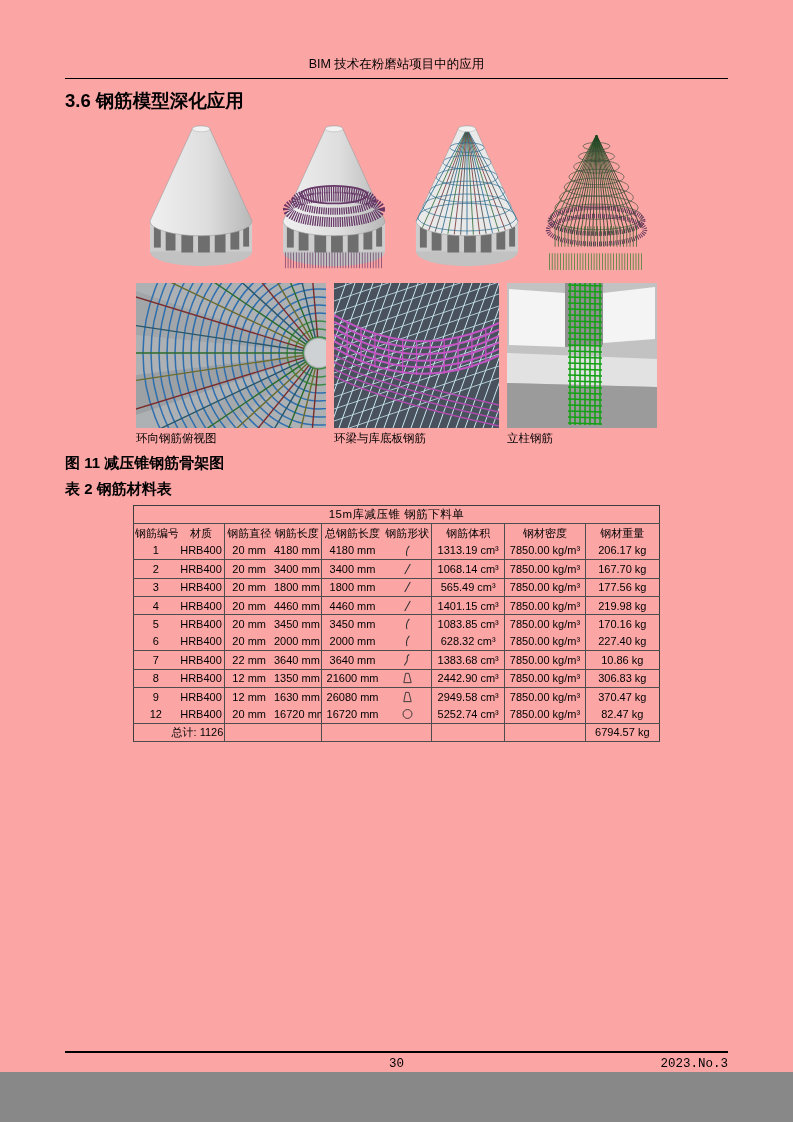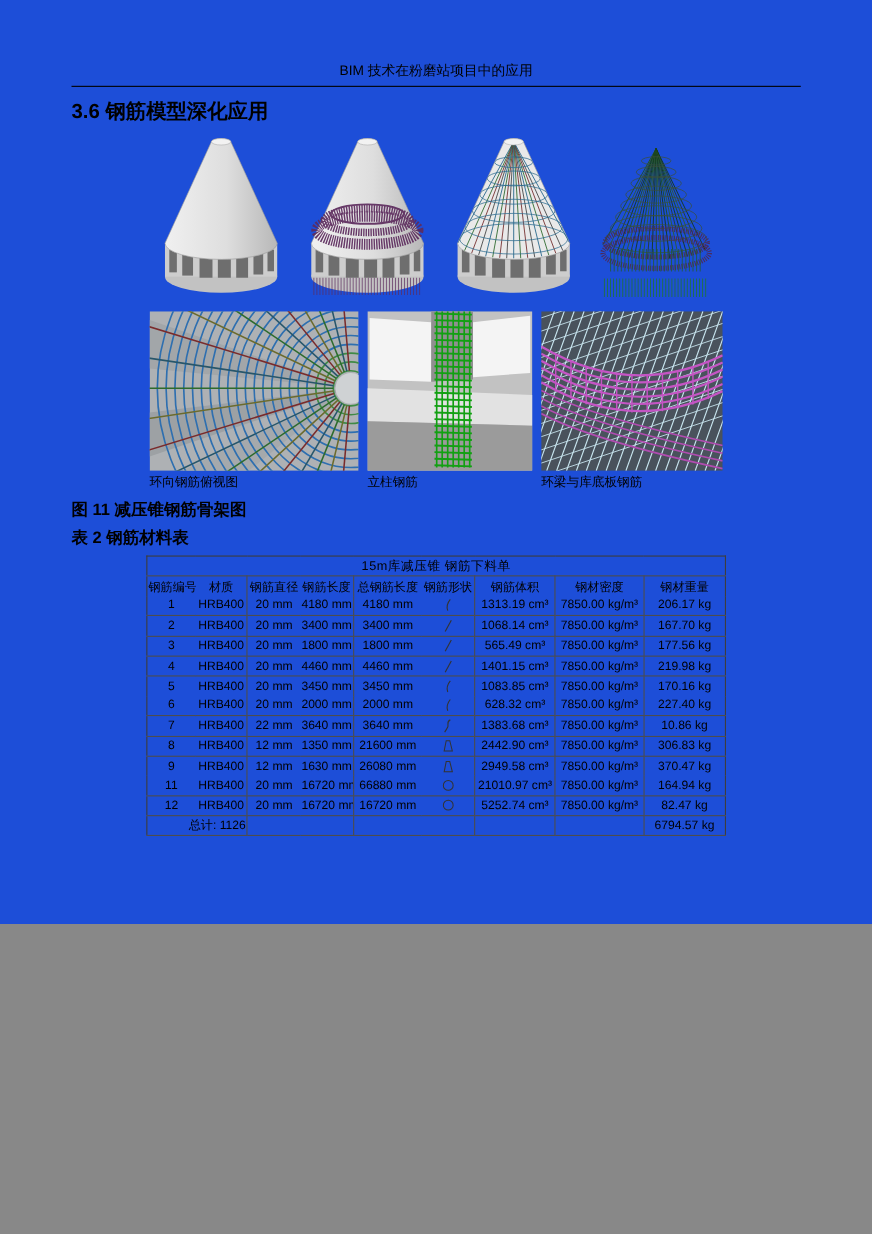--- a/index.html
+++ b/index.html
@@ -1,17 +1,17 @@
 <!DOCTYPE html>
 <html><head>
 <meta charset="utf-8">
 <style>
   html,body{margin:0;padding:0;background:#888;}
   .page{
-    width:793px;height:840px;background:#1d4ed8;margin:0 auto;position:relative;
+    width:793px;height:1072px;background:#fca5a5;margin:0 auto;position:relative;
     box-sizing:border-box;padding:0 65px;overflow:hidden;
     font-family:"Liberation Serif","DejaVu Serif",serif;color:#111;
   }
   .running-header{padding-top:56px;text-align:center;
     font-family:"Liberation Sans","DejaVu Sans",sans-serif;font-size:12.5px;color:#000;}
   .header-rule{border-bottom:1.6px solid #000;margin-top:5px;}
   .section-heading{font-family:"Liberation Sans","DejaVu Sans",sans-serif;
     font-size:18.5px;font-weight:bold;margin:9px 0 0 0;color:#000;}
   .body-par{font-size:17px;line-height:36.4px;text-align:justify;text-indent:2em;
     margin:6px 0 0 0;color:#000;}
@@ -244,64 +244,20 @@
               <line x1="171.20356261103802" y1="59.19055667814944" x2="28.17175926987386" y2="-71.87394359928857" stroke="#27566b" stroke-width="1.4"></line>
               <line x1="172.9308737432026" y1="57.565664616688466" x2="50.842717879534206" y2="-93.20065190596392" stroke="#7a2b2b" stroke-width="1.4"></line>
               <line x1="174.87938619262874" y1="56.21393343293559" x2="76.41694377825215" y2="-110.94212369272043" stroke="#6b6b2d" stroke-width="1.4"></line>
               <line x1="177.0062945053454" y1="55.1650583269314" x2="104.33261538265842" y2="-124.70860945902533" stroke="#2d6b2d" stroke-width="1.4"></line>
               <line x1="179.26487417830552" y1="54.44208127363717" x2="133.97647359025993" y2="-134.1976832835121" stroke="#27566b" stroke-width="1.4"></line>
               <line x1="181.60550811603747" y1="54.060884830532075" x2="164.69729402299177" y2="-139.20088659926657" stroke="#7a2b2b" stroke-width="1.4"></line>
             </g>
           <circle cx="183" cy="70" r="14" fill="#cfd2d4"></circle>
         </svg>
         <span class="sub-cap">环向钢筋俯视图</span>
-      </div>
-      <div class="sub-img">
-        <svg viewBox="0 0 150 145" width="150" height="145">
-          <rect width="150" height="145" fill="#c2c2c2"></rect>
-          <polygon points="2,6 58,10 58,64 2,62" fill="#f4f4f4"></polygon>
-          <polygon points="96,10 148,4 148,56 96,60" fill="#f4f4f4"></polygon>
-          <polygon points="58,0 96,0 96,62 58,64" fill="#909090"></polygon>
-          <polygon points="0,70 150,76 150,104 0,100" fill="#e2e2e2"></polygon>
-          <polygon points="0,100 150,104 150,145 0,145" fill="#9b9b9b"></polygon>
-          <g id="column-rebar-lines" stroke="#12a012">
-              <line x1="63" y1="0" x2="63" y2="142" stroke="#12a012" stroke-width="1.5"></line>
-              <line x1="68" y1="0" x2="68" y2="142" stroke="#12a012" stroke-width="1.5"></line>
-              <line x1="73" y1="0" x2="73" y2="142" stroke="#12a012" stroke-width="1.5"></line>
-              <line x1="78" y1="0" x2="78" y2="142" stroke="#12a012" stroke-width="1.5"></line>
-              <line x1="83" y1="0" x2="83" y2="142" stroke="#12a012" stroke-width="1.5"></line>
-              <line x1="88" y1="0" x2="88" y2="142" stroke="#12a012" stroke-width="1.5"></line>
-              <line x1="93" y1="0" x2="93" y2="142" stroke="#12a012" stroke-width="1.5"></line>
-              <line x1="61" y1="2" x2="95" y2="3" stroke="#12a012" stroke-width="1.7"></line>
-              <line x1="61" y1="8" x2="95" y2="9" stroke="#12a012" stroke-width="1.7"></line>
-              <line x1="61" y1="14" x2="95" y2="15" stroke="#12a012" stroke-width="1.7"></line>
-              <line x1="61" y1="20" x2="95" y2="21" stroke="#12a012" stroke-width="1.7"></line>
-              <line x1="61" y1="26" x2="95" y2="27" stroke="#12a012" stroke-width="1.7"></line>
-              <line x1="61" y1="32" x2="95" y2="33" stroke="#12a012" stroke-width="1.7"></line>
-              <line x1="61" y1="38" x2="95" y2="39" stroke="#12a012" stroke-width="1.7"></line>
-              <line x1="61" y1="44" x2="95" y2="45" stroke="#12a012" stroke-width="1.7"></line>
-              <line x1="61" y1="50" x2="95" y2="51" stroke="#12a012" stroke-width="1.7"></line>
-              <line x1="61" y1="56" x2="95" y2="57" stroke="#12a012" stroke-width="1.7"></line>
-              <line x1="61" y1="62" x2="95" y2="63" stroke="#12a012" stroke-width="1.7"></line>
-              <line x1="61" y1="68" x2="95" y2="69" stroke="#12a012" stroke-width="1.7"></line>
-              <line x1="61" y1="74" x2="95" y2="75" stroke="#12a012" stroke-width="1.7"></line>
-              <line x1="61" y1="80" x2="95" y2="81" stroke="#12a012" stroke-width="1.7"></line>
-              <line x1="61" y1="86" x2="95" y2="87" stroke="#12a012" stroke-width="1.7"></line>
-              <line x1="61" y1="92" x2="95" y2="93" stroke="#12a012" stroke-width="1.7"></line>
-              <line x1="61" y1="98" x2="95" y2="99" stroke="#12a012" stroke-width="1.7"></line>
-              <line x1="61" y1="104" x2="95" y2="105" stroke="#12a012" stroke-width="1.7"></line>
-              <line x1="61" y1="110" x2="95" y2="111" stroke="#12a012" stroke-width="1.7"></line>
-              <line x1="61" y1="116" x2="95" y2="117" stroke="#12a012" stroke-width="1.7"></line>
-              <line x1="61" y1="122" x2="95" y2="123" stroke="#12a012" stroke-width="1.7"></line>
-              <line x1="61" y1="128" x2="95" y2="129" stroke="#12a012" stroke-width="1.7"></line>
-              <line x1="61" y1="134" x2="95" y2="135" stroke="#12a012" stroke-width="1.7"></line>
-              <line x1="61" y1="140" x2="95" y2="141" stroke="#12a012" stroke-width="1.7"></line>
-            </g>
-        </svg>
-        <span class="sub-cap">立柱钢筋</span>
       </div>
       <div class="sub-img">
         <svg viewBox="0 0 165 145" width="165" height="145">
           <rect width="165" height="145" fill="#49525c"></rect>
           <g id="cyan-grid" stroke="#c9e6f0">
               <line x1="-40" y1="145" x2="12" y2="0" stroke="#c9e6f0" stroke-width="1"></line>
               <line x1="-31" y1="145" x2="21" y2="0" stroke="#c9e6f0" stroke-width="1"></line>
               <line x1="-22" y1="145" x2="30" y2="0" stroke="#c9e6f0" stroke-width="1"></line>
               <line x1="-13" y1="145" x2="39" y2="0" stroke="#c9e6f0" stroke-width="1"></line>
               <line x1="-4" y1="145" x2="48" y2="0" stroke="#c9e6f0" stroke-width="1"></line>
@@ -364,20 +320,64 @@
               <line x1="137.93999999999997" y1="50.753152" x2="137.93999999999997" y2="84.753152" stroke="#c455c4" stroke-width="1.3"></line>
               <line x1="151.79999999999998" y1="45.83680000000001" x2="151.79999999999998" y2="79.83680000000001" stroke="#c455c4" stroke-width="1.3"></line>
               <path d="M0,72 Q45,96 165,122" fill="none" stroke="#b04cb0" stroke-width="1.5"></path>
               <path d="M0,79 Q45,103 165,129" fill="none" stroke="#b04cb0" stroke-width="1.5"></path>
               <path d="M0,86 Q45,110 165,136" fill="none" stroke="#b04cb0" stroke-width="1.5"></path>
               <path d="M0,93 Q45,117 165,143" fill="none" stroke="#b04cb0" stroke-width="1.5"></path>
             </g>
         </svg>
         <span class="sub-cap">环梁与库底板钢筋</span>
       </div>
+      <div class="sub-img">
+        <svg viewBox="0 0 150 145" width="150" height="145">
+          <rect width="150" height="145" fill="#c2c2c2"></rect>
+          <polygon points="2,6 58,10 58,64 2,62" fill="#f4f4f4"></polygon>
+          <polygon points="96,10 148,4 148,56 96,60" fill="#f4f4f4"></polygon>
+          <polygon points="58,0 96,0 96,62 58,64" fill="#909090"></polygon>
+          <polygon points="0,70 150,76 150,104 0,100" fill="#e2e2e2"></polygon>
+          <polygon points="0,100 150,104 150,145 0,145" fill="#9b9b9b"></polygon>
+          <g id="column-rebar-lines" stroke="#12a012">
+              <line x1="63" y1="0" x2="63" y2="142" stroke="#12a012" stroke-width="1.5"></line>
+              <line x1="68" y1="0" x2="68" y2="142" stroke="#12a012" stroke-width="1.5"></line>
+              <line x1="73" y1="0" x2="73" y2="142" stroke="#12a012" stroke-width="1.5"></line>
+              <line x1="78" y1="0" x2="78" y2="142" stroke="#12a012" stroke-width="1.5"></line>
+              <line x1="83" y1="0" x2="83" y2="142" stroke="#12a012" stroke-width="1.5"></line>
+              <line x1="88" y1="0" x2="88" y2="142" stroke="#12a012" stroke-width="1.5"></line>
+              <line x1="93" y1="0" x2="93" y2="142" stroke="#12a012" stroke-width="1.5"></line>
+              <line x1="61" y1="2" x2="95" y2="3" stroke="#12a012" stroke-width="1.7"></line>
+              <line x1="61" y1="8" x2="95" y2="9" stroke="#12a012" stroke-width="1.7"></line>
+              <line x1="61" y1="14" x2="95" y2="15" stroke="#12a012" stroke-width="1.7"></line>
+              <line x1="61" y1="20" x2="95" y2="21" stroke="#12a012" stroke-width="1.7"></line>
+              <line x1="61" y1="26" x2="95" y2="27" stroke="#12a012" stroke-width="1.7"></line>
+              <line x1="61" y1="32" x2="95" y2="33" stroke="#12a012" stroke-width="1.7"></line>
+              <line x1="61" y1="38" x2="95" y2="39" stroke="#12a012" stroke-width="1.7"></line>
+              <line x1="61" y1="44" x2="95" y2="45" stroke="#12a012" stroke-width="1.7"></line>
+              <line x1="61" y1="50" x2="95" y2="51" stroke="#12a012" stroke-width="1.7"></line>
+              <line x1="61" y1="56" x2="95" y2="57" stroke="#12a012" stroke-width="1.7"></line>
+              <line x1="61" y1="62" x2="95" y2="63" stroke="#12a012" stroke-width="1.7"></line>
+              <line x1="61" y1="68" x2="95" y2="69" stroke="#12a012" stroke-width="1.7"></line>
+              <line x1="61" y1="74" x2="95" y2="75" stroke="#12a012" stroke-width="1.7"></line>
+              <line x1="61" y1="80" x2="95" y2="81" stroke="#12a012" stroke-width="1.7"></line>
+              <line x1="61" y1="86" x2="95" y2="87" stroke="#12a012" stroke-width="1.7"></line>
+              <line x1="61" y1="92" x2="95" y2="93" stroke="#12a012" stroke-width="1.7"></line>
+              <line x1="61" y1="98" x2="95" y2="99" stroke="#12a012" stroke-width="1.7"></line>
+              <line x1="61" y1="104" x2="95" y2="105" stroke="#12a012" stroke-width="1.7"></line>
+              <line x1="61" y1="110" x2="95" y2="111" stroke="#12a012" stroke-width="1.7"></line>
+              <line x1="61" y1="116" x2="95" y2="117" stroke="#12a012" stroke-width="1.7"></line>
+              <line x1="61" y1="122" x2="95" y2="123" stroke="#12a012" stroke-width="1.7"></line>
+              <line x1="61" y1="128" x2="95" y2="129" stroke="#12a012" stroke-width="1.7"></line>
+              <line x1="61" y1="134" x2="95" y2="135" stroke="#12a012" stroke-width="1.7"></line>
+              <line x1="61" y1="140" x2="95" y2="141" stroke="#12a012" stroke-width="1.7"></line>
+            </g>
+        </svg>
+        <span class="sub-cap">立柱钢筋</span>
+      </div>
     </div>
 
     <figcaption>图 11 减压锥钢筋骨架图</figcaption>
   </figure>
 
   <div class="table-caption">表 2 钢筋材料表</div>
 
   <table class="rebar">
     <colgroup>
       <col style="width:44px">
@@ -516,33 +516,20 @@
           <td class="br">1630 mm</td>
           <td class="">26080 mm</td>
           <td class="br"><svg class="shape-ico" viewBox="0 0 14 14" width="13" height="14">
               <polygon points="5,2 8.5,2 11,12 3,12" fill="none" stroke="#333" stroke-width="1"></polygon>
             </svg></td>
           <td class="br">2949.58 cm³</td>
           <td class="br">7850.00 kg/m³</td>
           <td class="">370.47 kg</td>
         </tr>
         <tr>
-          <td class="">11</td>
-          <td class="br">HRB400</td>
-          <td class="">20 mm</td>
-          <td class="br">16720 mm</td>
-          <td class="">66880 mm</td>
-          <td class="br"><svg class="shape-ico" viewBox="0 0 14 14" width="13" height="14">
-              <circle cx="7" cy="7" r="4.8" fill="none" stroke="#333" stroke-width="1"></circle>
-            </svg></td>
-          <td class="br">21010.97 cm³</td>
-          <td class="br">7850.00 kg/m³</td>
-          <td class="">164.94 kg</td>
-        </tr>
-        <tr>
           <td class="">12</td>
           <td class="br">HRB400</td>
           <td class="">20 mm</td>
           <td class="br">16720 mm</td>
           <td class="">16720 mm</td>
           <td class="br"><svg class="shape-ico" viewBox="0 0 14 14" width="13" height="14">
               <circle cx="7" cy="7" r="4.8" fill="none" stroke="#333" stroke-width="1"></circle>
             </svg></td>
           <td class="br">5252.74 cm³</td>
           <td class="br">7850.00 kg/m³</td>

